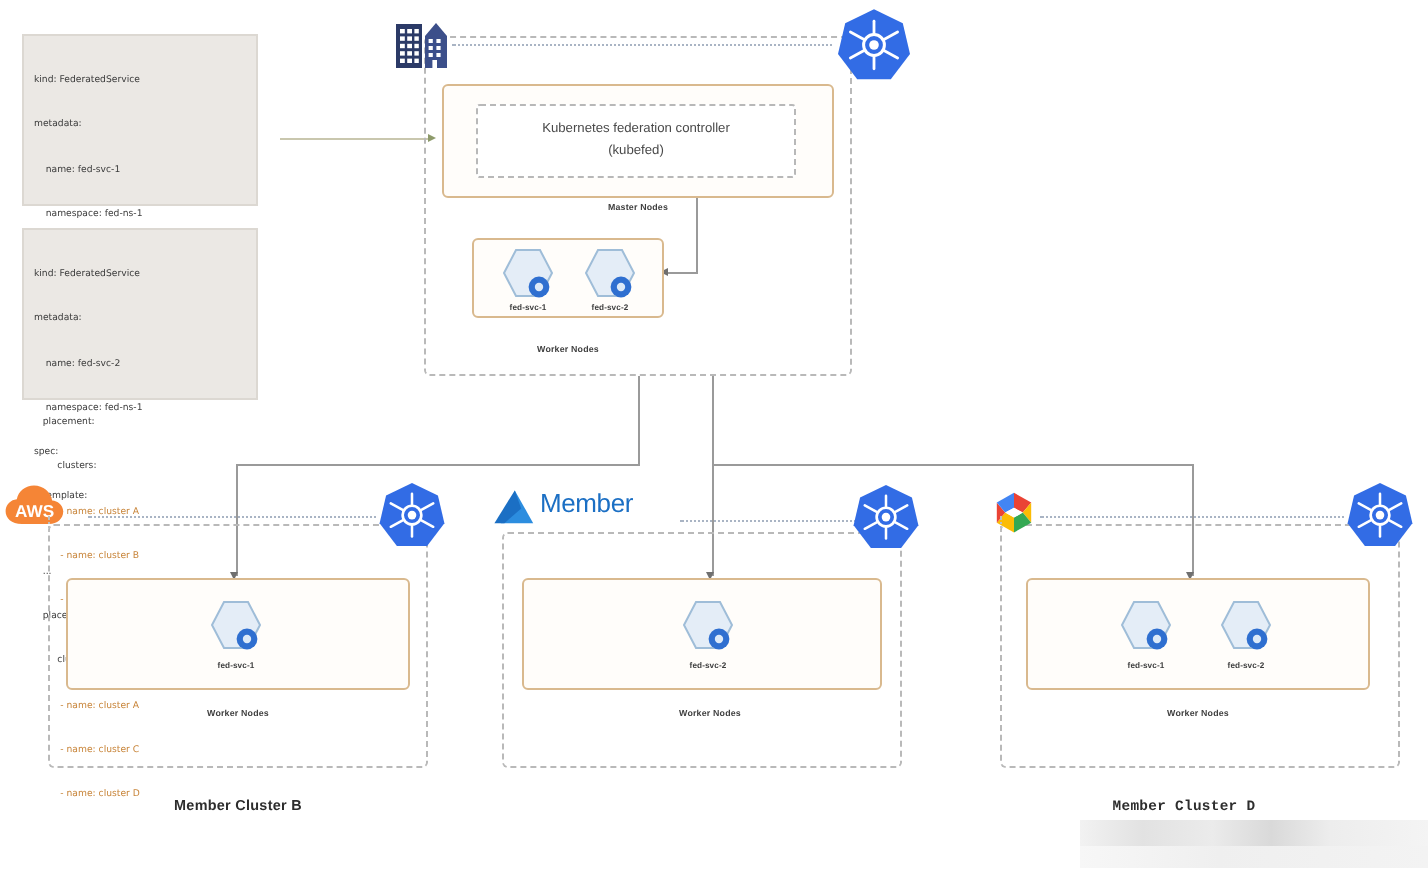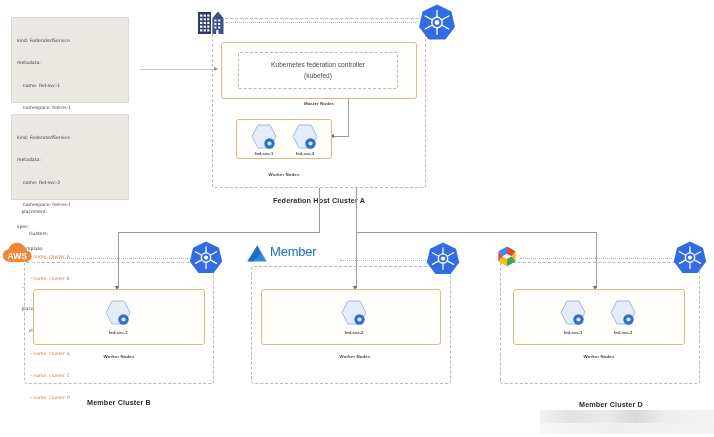--- a/index.html
+++ b/index.html
@@ -295,21 +295,20 @@
     <svg width="34" height="32" viewBox="0 0 34 32">
       <path d="M11 3 L23 3 L29 14.5 L23 26 L11 26 L5 14.5 Z" fill="#e4edf7" stroke="#9fbdd8" stroke-width="1"></path>
       <circle cx="22.5" cy="21.5" r="5.2" fill="#2f6fd0"></circle>
       <circle cx="22.5" cy="21.5" r="2.1" fill="#dce9f8"></circle>
     </svg>
   </div>
   <div class="pod-label" style="left:284px; top:151px; width:42px;">fed-svc-2</div>
 
   <div class="tier-label" style="left:244px; top:172px; width:80px;">Worker Nodes</div>
 
-  <div class="cluster-title" style="left:239px; top:196px; width:160px;">Federation Host Cluster A</div>
 
   <div class="vline" style="left:319px; top:188px; width:0; height:44px;"></div>
   <div class="hline" style="left:118px; top:232px; width:202px;"></div>
   <div class="vline" style="left:118px; top:232px; height:56px;"></div>
   <div class="arrow-down" style="left:115.4px; top:286px;"></div>
 
   <div class="vline" style="left:356px; top:188px; height:100px;"></div>
   <div class="arrow-down" style="left:353.4px; top:286px;"></div>
 
   <div class="hline" style="left:356px; top:232px; width:240px;"></div>
@@ -448,18 +447,18 @@
   <div class="pod" style="left:606px; top:298px;">
     <svg width="34" height="32" viewBox="0 0 34 32">
       <path d="M11 3 L23 3 L29 14.5 L23 26 L11 26 L5 14.5 Z" fill="#e4edf7" stroke="#9fbdd8" stroke-width="1"></path>
       <circle cx="22.5" cy="21.5" r="5.2" fill="#2f6fd0"></circle>
       <circle cx="22.5" cy="21.5" r="2.1" fill="#dce9f8"></circle>
     </svg>
   </div>
   <div class="pod-label" style="left:602px; top:330px; width:42px;">fed-svc-2</div>
 
   <div class="tier-label" style="left:559px; top:354px; width:80px;">Worker Nodes</div>
-  <div class="cluster-title" style="left:536px; top:400px; width:150px;">Member Cluster D</div>
+  <div class="cluster-title" style="left:517px; top:400px; width:150px;font-family:Liberation Mono, monospace;">Member Cluster D</div>
 
   <div class="artifact" style="left:540px; top:410px; width:174px; height:13px;"></div>
   <div class="artifact2" style="left:540px; top:423px; width:174px; height:11px;"></div>
 
 </div>
 
 </body></html>

